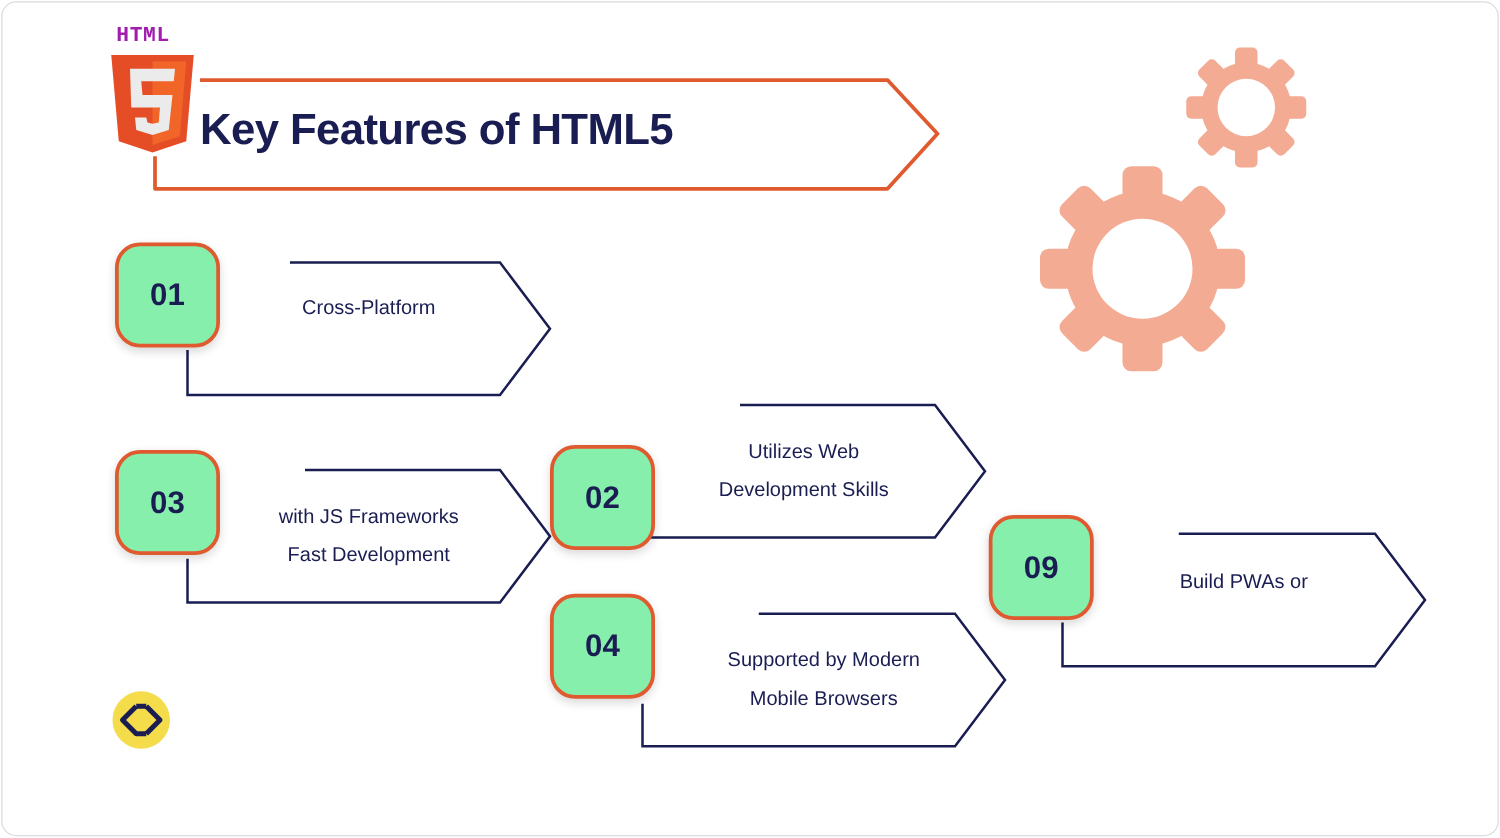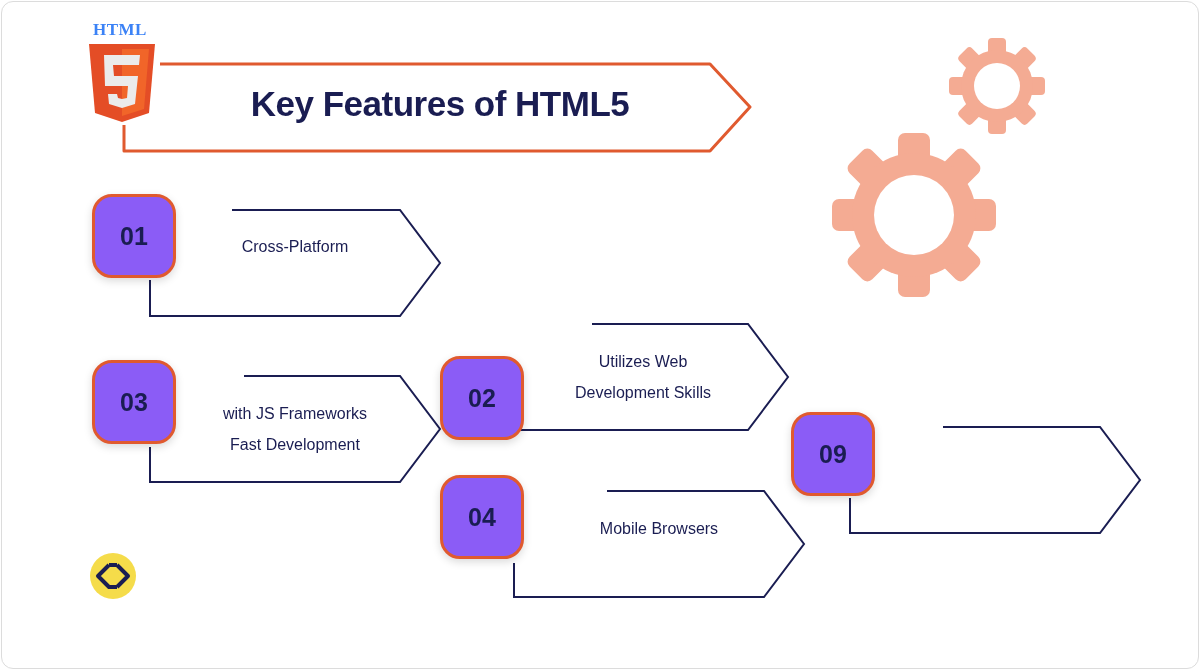--- a/index.html
+++ b/index.html
@@ -1,26 +1,26 @@
 <!DOCTYPE html>
 <html><head>
   <meta charset="utf-8">
   <style>
     html, body { margin: 0; padding: 0; background: #ffffff; }
     body { width: 1200px; height: 670px; position: relative; overflow: hidden;
            font-family: "Liberation Sans", "DejaVu Sans", sans-serif; }
     .frame { position: absolute; left: 1px; top: 1px; width: 1196px; height: 666px;
              border: 1px solid #dcdcdc; border-radius: 12px; background: #fff; }
     svg.shapes { position: absolute; left: 0; top: 0; }
-    .title { position: absolute; left: 160px; top: 84px; width: 560px; text-align: center;
+    .title { position: absolute; left: 160px; top: 84px; width: 560px; text-align: left;
              font-size: 35px; font-weight: bold; color: #1a1d52; letter-spacing: -0.5px; }
     .html-label { position: absolute; left: 93px; top: 20px; font-size: 17px; font-weight: 900;
-                  color: #3b82f6; letter-spacing: 0.5px; font-family: Liberation Serif, serif; }
+                  color: #a21caf; letter-spacing: 0.5px; font-family: Liberation Mono, monospace; }
     .numbox { position: absolute; width: 84px; height: 84px; border: 3px solid #e05a2f;
-              border-radius: 20px; background: #8b5cf6; box-sizing: border-box;
+              border-radius: 20px; background: #86efac; box-sizing: border-box;
               box-shadow: 0 3px 8px rgba(0,0,0,0.15);
               display: flex; align-items: center; justify-content: center;
               font-size: 25px; font-weight: bold; color: #1a1d52; }
     .label { position: absolute; text-align: center; font-size: 16px; line-height: 31px;
              color: #1a1d52; }
   </style>
 </head>
 <body>
 
 <div class="frame"></div>
@@ -105,18 +105,20 @@
 </div>
 
 <div class="numbox" style="left:92px; top:360px;">03</div>
 <div class="label" style="left:170px; top:398px; width:250px;">
   <div>with JS Frameworks</div>
   <div>Fast Development</div>
 </div>
 
 <div class="numbox" style="left:440px; top:475px;">04</div>
 <div class="label" style="left:530px; top:513px; width:258px;">
+  <div>Supported by Modern</div>
   <div>Mobile Browsers</div>
 </div>
 
 <div class="numbox" style="left:791px; top:412px;">09</div>
 <div class="label" style="left:870px; top:450px; width:250px;">
+  <div>Build PWAs or</div>
 </div>
 
 </body></html>

